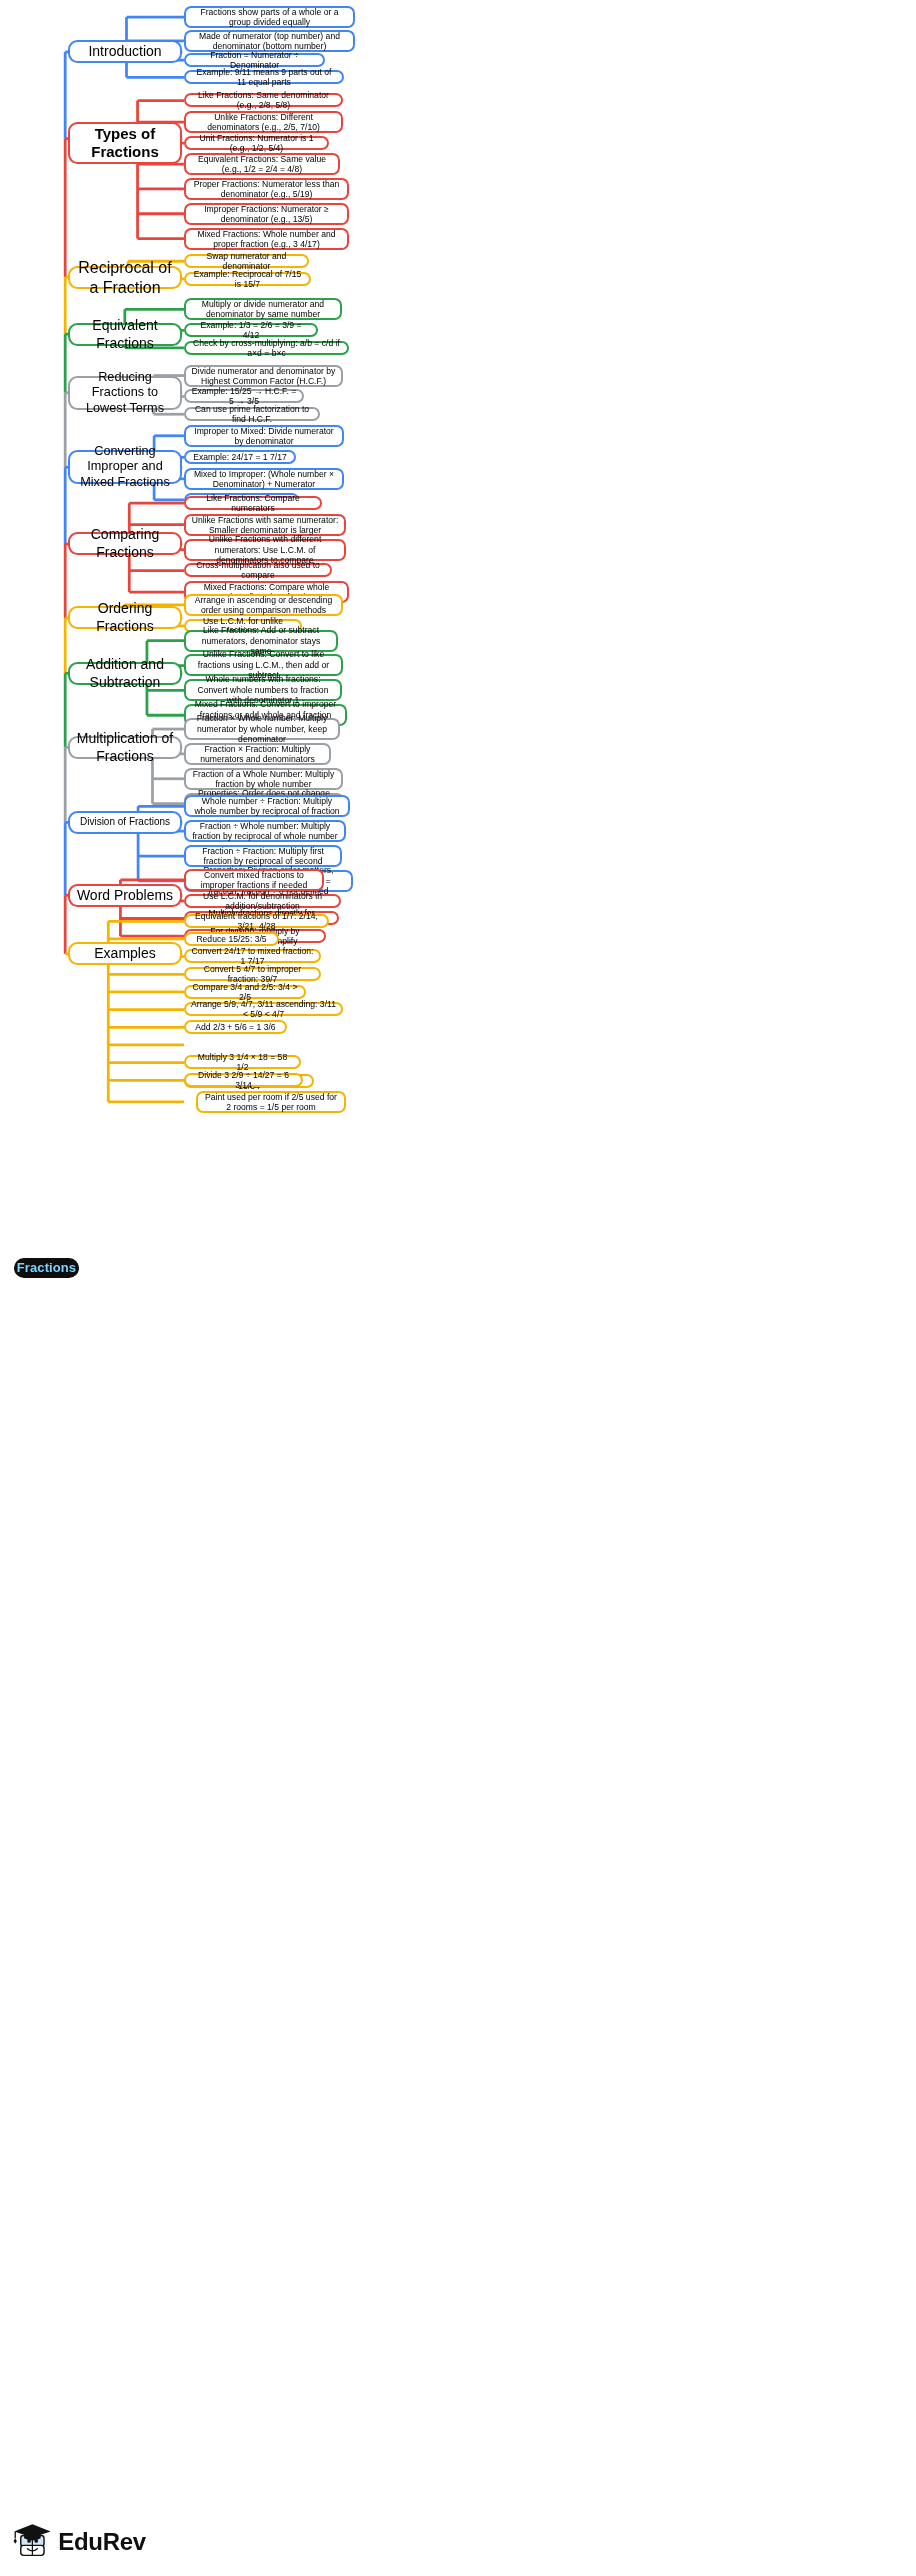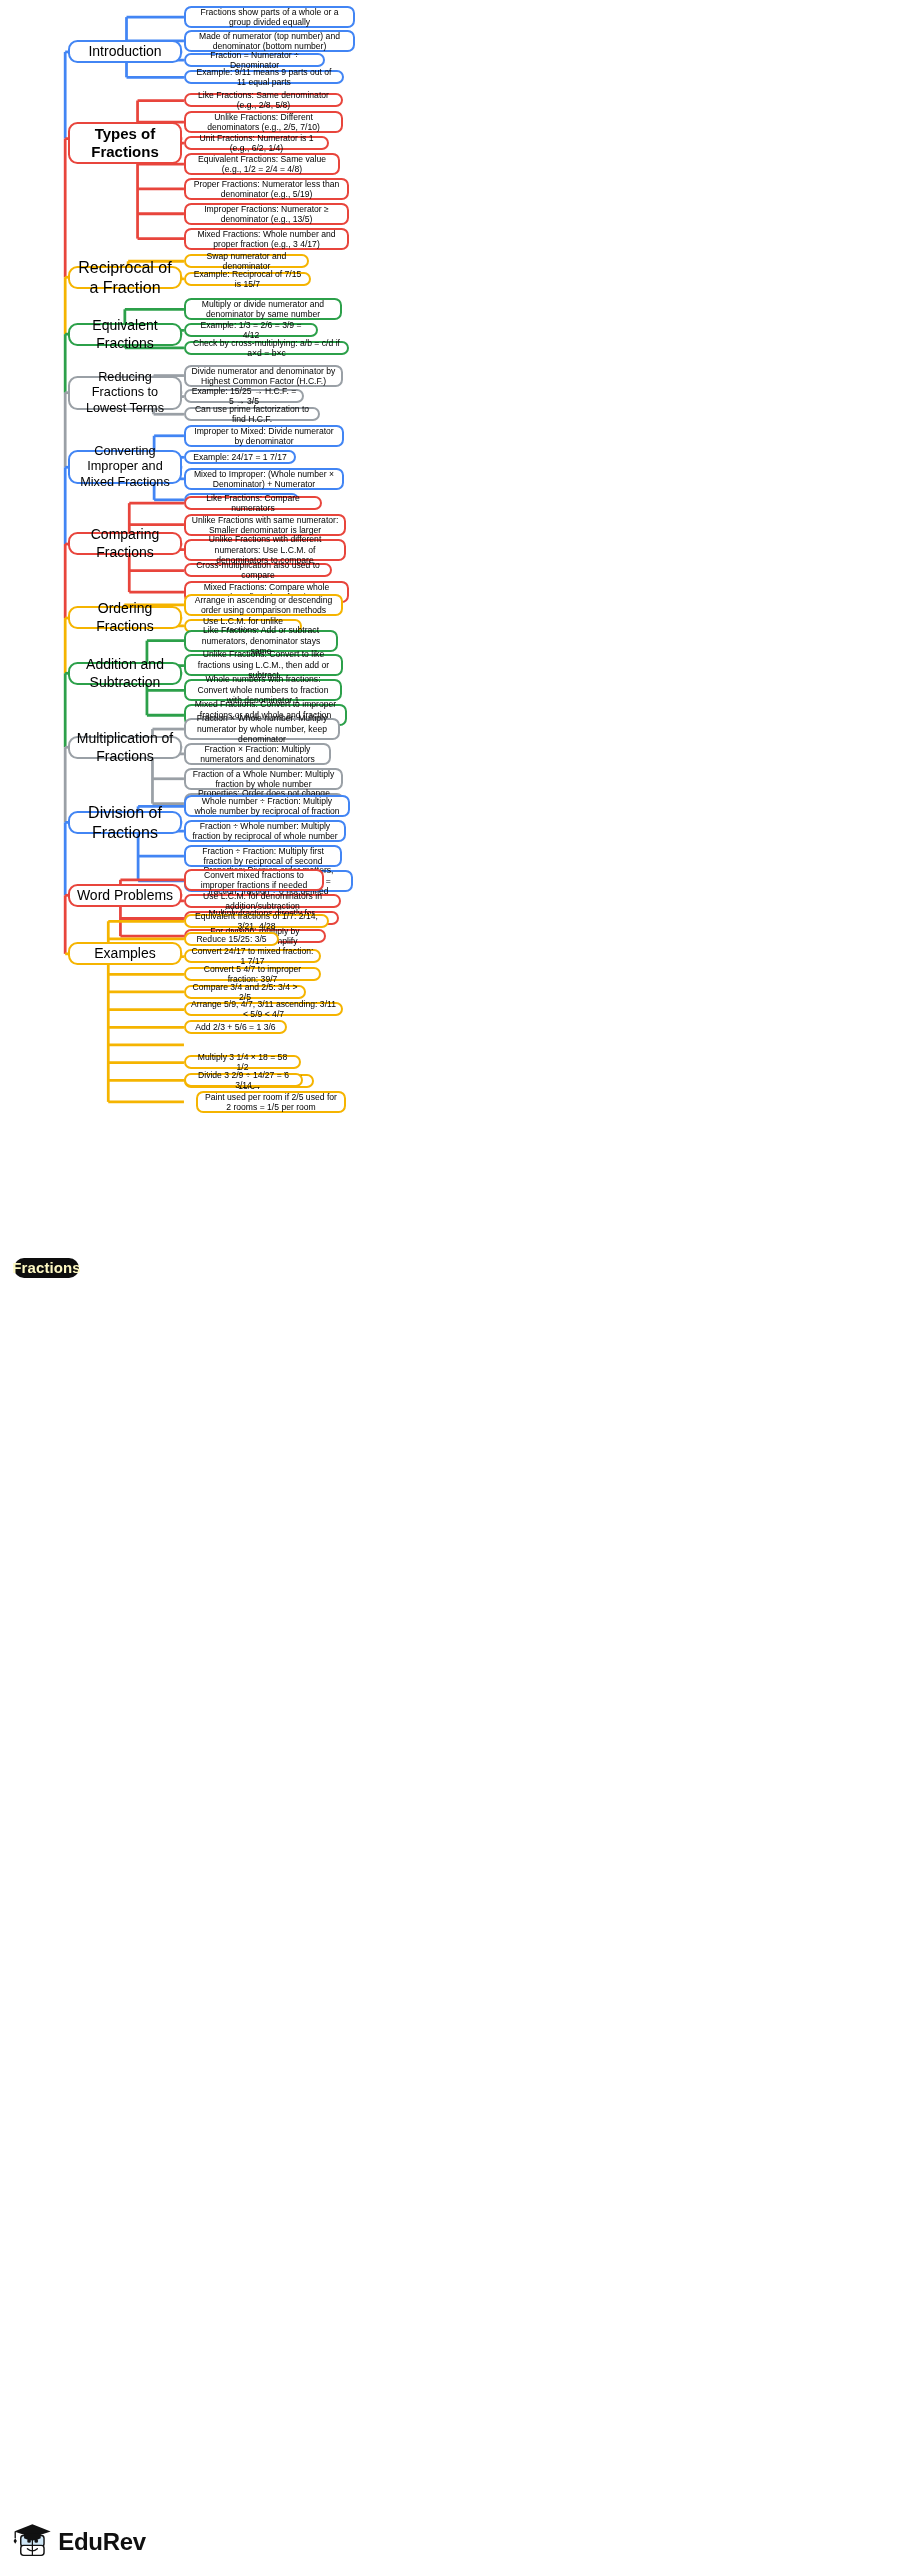--- a/index.html
+++ b/index.html
@@ -6,22 +6,22 @@
   body{width:917px;height:2576px;position:relative;overflow:hidden;
        font-family:"Liberation Sans","DejaVu Sans",sans-serif;}
   #canvas{position:absolute;left:0;top:0;width:917px;height:2576px;}
   
   #links{position:absolute;left:0;top:0;width:917px;height:2576px;}
 
   .node{position:absolute;box-sizing:border-box;background:#fff;
         border-style:solid;display:flex;align-items:center;justify-content:center;
         text-align:center;color:#000;line-height:1.22;}
   
-  .root{background:#0d0d0d;border:none;border-radius:14.4px;color:#fef9c3;
-        font-weight:bold;font-size:15px;letter-spacing:0.1px;}
+  .root{background:#0d0d0d;border:none;border-radius:14.4px;color:#7dd3fc;
+        font-weight:bold;font-size:13px;letter-spacing:0.1px;}
   
   .branch{border-width:2.8px;border-radius:9.4px;font-size:14px;padding:2.2px 5.5px;}
   
   .leaf{border-width:2.2px;border-radius:7.2px;font-size:8.6px;padding:1.7px 5px;}
 
   .c-blue   {border-color:#4285F4;}
   .c-red    {border-color:#E8453C;}
   .c-yellow {border-color:#F5B400;}
   .c-green  {border-color:#2CA04A;}
   .c-gray   {border-color:#9AA0A6;}
@@ -150,21 +150,21 @@
     </svg>
 <div class="node root" style="left: 14px; top: 1258px; width: 65px; height: 20px;">Fractions</div>
     <div class="node branch c-blue" style="left: 68px; top: 40px; width: 114px; height: 23px; font-size: 14px;">Introduction</div>
     <div class="node leaf c-blue" style="left: 184px; top: 6px; width: 171px; height: 22px;">Fractions show parts of a whole or a group divided equally</div>
     <div class="node leaf c-blue" style="left: 184px; top: 30px; width: 171px; height: 22px;">Made of numerator (top number) and denominator (bottom number)</div>
     <div class="node leaf c-blue" style="left: 184px; top: 53px; width: 141px; height: 14.4px;">Fraction = Numerator ÷ Denominator</div>
     <div class="node leaf c-blue" style="left: 184px; top: 70px; width: 160px; height: 14.4px;">Example: 9/11 means 9 parts out of 11 equal parts</div>
     <div class="node branch c-red" style="left: 68px; top: 122px; width: 114px; height: 42px; font-size: 15px; font-weight: bold;">Types of Fractions</div>
     <div class="node leaf c-red" style="left: 184px; top: 93px; width: 159px; height: 14.4px;">Like Fractions: Same denominator (e.g., 2/8, 5/8)</div>
     <div class="node leaf c-red" style="left: 184px; top: 111px; width: 159px; height: 22px;">Unlike Fractions: Different denominators (e.g., 2/5, 7/10)</div>
-    <div class="node leaf c-red" style="left: 184px; top: 136px; width: 145px; height: 14.4px;">Unit Fractions: Numerator is 1 (e.g., 6/2, 1/4)</div>
+    <div class="node leaf c-red" style="left: 184px; top: 136px; width: 145px; height: 14.4px;">Unit Fractions: Numerator is 1 (e.g., 1/2, 5/4)</div>
     <div class="node leaf c-red" style="left: 184px; top: 153px; width: 156px; height: 22px;">Equivalent Fractions: Same value (e.g., 1/2 = 2/4 = 4/8)</div>
     <div class="node leaf c-red" style="left: 184px; top: 178px; width: 165px; height: 22px;">Proper Fractions: Numerator less than denominator (e.g., 5/19)</div>
     <div class="node leaf c-red" style="left: 184px; top: 203px; width: 165px; height: 22px;">Improper Fractions: Numerator ≥ denominator (e.g., 13/5)</div>
     <div class="node leaf c-red" style="left: 184px; top: 228px; width: 165px; height: 22px;">Mixed Fractions: Whole number and proper fraction (e.g., 3 4/17)</div>
     <div class="node branch c-yellow" style="left: 68px; top: 266px; width: 114px; height: 23px; font-size: 16px;">Reciprocal of a Fraction</div>
     <div class="node leaf c-yellow" style="left: 184px; top: 254px; width: 125px; height: 14.4px;">Swap numerator and denominator</div>
     <div class="node leaf c-yellow" style="left: 184px; top: 272px; width: 127px; height: 14.4px;">Example: Reciprocal of 7/15 is 15/7</div>
     <div class="node branch c-green" style="left: 68px; top: 323px; width: 114px; height: 23px; font-size: 14px;">Equivalent Fractions</div>
     <div class="node leaf c-green" style="left: 184px; top: 298px; width: 158px; height: 22px;">Multiply or divide numerator and denominator by same number</div>
     <div class="node leaf c-green" style="left: 184px; top: 323px; width: 134px; height: 14.4px;">Example: 1/3 = 2/6 = 3/9 = 4/12</div>
@@ -190,21 +190,21 @@
     <div class="node branch c-green" style="left: 68px; top: 662px; width: 114px; height: 23px; font-size: 14px;">Addition and Subtraction</div>
     <div class="node leaf c-green" style="left: 184px; top: 630px; width: 154px; height: 22px;">Like Fractions: Add or subtract numerators, denominator stays same</div>
     <div class="node leaf c-green" style="left: 184px; top: 654px; width: 159px; height: 22px;">Unlike Fractions: Convert to like fractions using L.C.M., then add or subtract</div>
     <div class="node leaf c-green" style="left: 184px; top: 679px; width: 158px; height: 22px;">Whole numbers with fractions: Convert whole numbers to fraction with denominator 1</div>
     <div class="node leaf c-green" style="left: 184px; top: 704px; width: 163px; height: 22px;">Mixed Fractions: Convert to improper fractions or add whole and fraction parts separately</div>
     <div class="node branch c-gray" style="left: 68px; top: 736px; width: 114px; height: 23px; font-size: 14px;">Multiplication of Fractions</div>
     <div class="node leaf c-gray" style="left: 184px; top: 718px; width: 156px; height: 22px;">Fraction × Whole number: Multiply numerator by whole number, keep denominator</div>
     <div class="node leaf c-gray" style="left: 184px; top: 743px; width: 147px; height: 22px;">Fraction × Fraction: Multiply numerators and denominators</div>
     <div class="node leaf c-gray" style="left: 184px; top: 768px; width: 159px; height: 22px;">Fraction of a Whole Number: Multiply fraction by whole number</div>
     <div class="node leaf c-gray" style="left: 184px; top: 793px; width: 160px; height: 22px;">Properties: Order does not change product, multiplication by 0 is 0, by 1 is the fraction</div>
-    <div class="node branch c-blue" style="left: 68px; top: 811px; width: 114px; height: 23px; font-size: 16px;">Division of Fractions</div>
+    <div class="node branch c-blue" style="left: 68px; top: 811px; width: 114px; height: 23px; font-size: 10px;">Division of Fractions</div>
     <div class="node leaf c-blue" style="left: 184px; top: 795px; width: 166px; height: 22px;">Whole number ÷ Fraction: Multiply whole number by reciprocal of fraction</div>
     <div class="node leaf c-blue" style="left: 184px; top: 820px; width: 162px; height: 22px;">Fraction ÷ Whole number: Multiply fraction by reciprocal of whole number</div>
     <div class="node leaf c-blue" style="left: 184px; top: 845px; width: 158px; height: 22px;">Fraction ÷ Fraction: Multiply first fraction by reciprocal of second</div>
     <div class="node leaf c-blue" style="left: 184px; top: 870px; width: 169px; height: 22px;">Properties: Division order matters, fraction ÷ itself = 1, fraction ÷ 1 = fraction, fraction ÷ 0 not defined</div>
     <div class="node branch c-red" style="left: 68px; top: 884px; width: 114px; height: 23px; font-size: 14px;">Word Problems</div>
     <div class="node leaf c-red" style="left: 184px; top: 869px; width: 140px; height: 22px;">Convert mixed fractions to improper fractions if needed</div>
     <div class="node leaf c-red" style="left: 184px; top: 894px; width: 157px; height: 14.4px;">Use L.C.M. for denominators in addition/subtraction</div>
     <div class="node leaf c-red" style="left: 184px; top: 911px; width: 155px; height: 14.4px;">Multiply fractions directly for multiplication problems</div>
     <div class="node leaf c-red" style="left: 184px; top: 929px; width: 142px; height: 14.4px;">For division, multiply by reciprocal and simplify</div>
     <div class="node branch c-yellow" style="left: 68px; top: 942px; width: 114px; height: 23px; font-size: 14px;">Examples</div>

